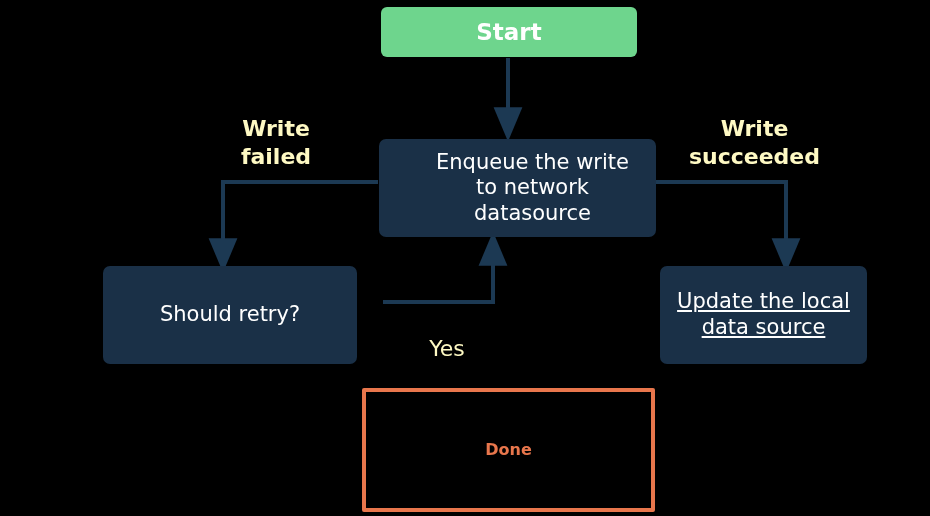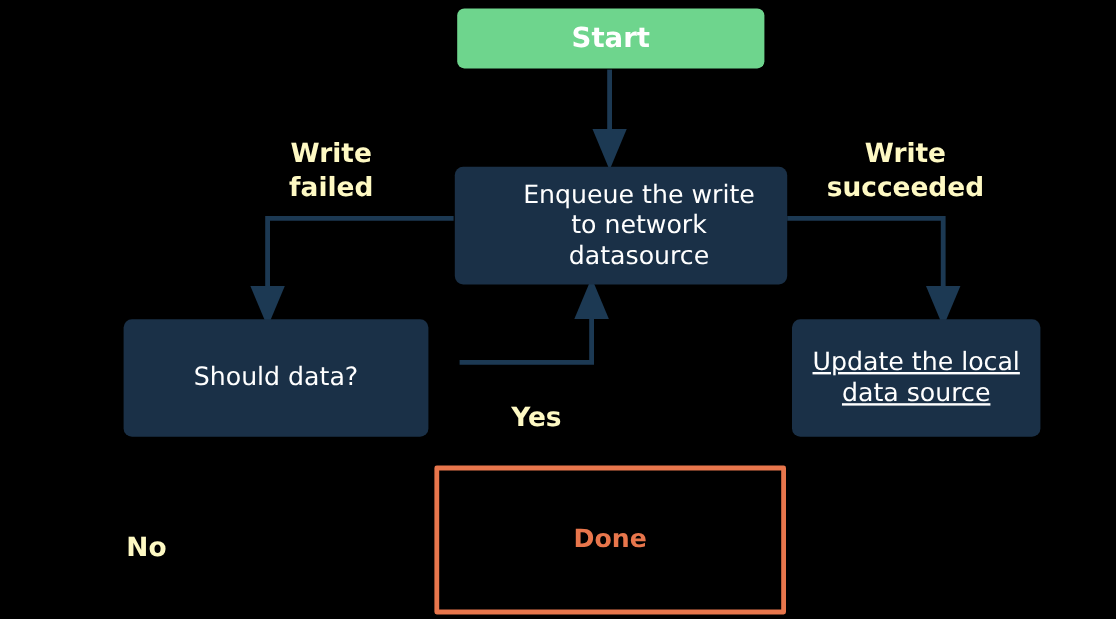--- a/index.html
+++ b/index.html
@@ -38,34 +38,34 @@
     border-radius: 7px;
     font-size: 21px;
     font-weight: 400;
     padding: 0 14px;
   }
   .node-terminal {
     background: transparent;
     border: 4px solid #e8764c;
     color: #e8764c;
     border-radius: 2px;
-    font-size: 21px;
+    font-size: 16px;
     font-weight: 700;
   }
   .edge-label {
     position: absolute;
     color: #fef9c3;
     font-size: 22px;
     font-weight: 700;
     text-align: center;
     line-height: 1.28;
     white-space: pre-line;
   }
   .edge-label-bold {
-    font-weight: 700;
+    font-weight: 400;
     text-align: center;
   }
   svg.edges {
     position: absolute;
     left: 0;
     top: 0;
     width: 930px;
     height: 516px;
     pointer-events: none;
   }
@@ -96,29 +96,28 @@
 
     <g>
       <path d="M383,302 L493,302 L493,249" stroke="#1c3953" stroke-width="4" fill="none" marker-end="url(#arrowhead)"></path>
     </g>
   </svg>
 
   <div class="node node-start" style="left:381px; top:7px; width:256px; height:50px;">Start</div>
 
   <div class="node node-process" style="left:379px; top:139px; width:277px; height:98px;padding-left:44px;">Enqueue the write to network datasource</div>
 
-  <div class="node node-process" style="left:103px; top:266px; width:254px; height:98px;">Should data?</div>
+  <div class="node node-process" style="left:103px; top:266px; width:254px; height:98px;">Should retry?</div>
 
   <div class="node node-process" style="left:660px; top:266px; width:207px; height:98px;text-decoration:underline;">Update the local data source</div>
 
   <div class="node node-terminal" style="left:362px; top:388px; width:293px; height:124px;">Done</div>
 
   <div class="edge-label" style="left:196px; top:115px; width:160px;">Write
 failed</div>
 
   <div class="edge-label" style="left:672px; top:115px; width:165px;">Write
 succeeded</div>
 
   <div class="edge-label edge-label-bold" style="left:390px; top:335px; width:114px;">Yes</div>
 
-  <div class="edge-label edge-label-bold" style="left:82px; top:443px; width:80px;">No</div>
 
 </div>
 
 </body></html>

